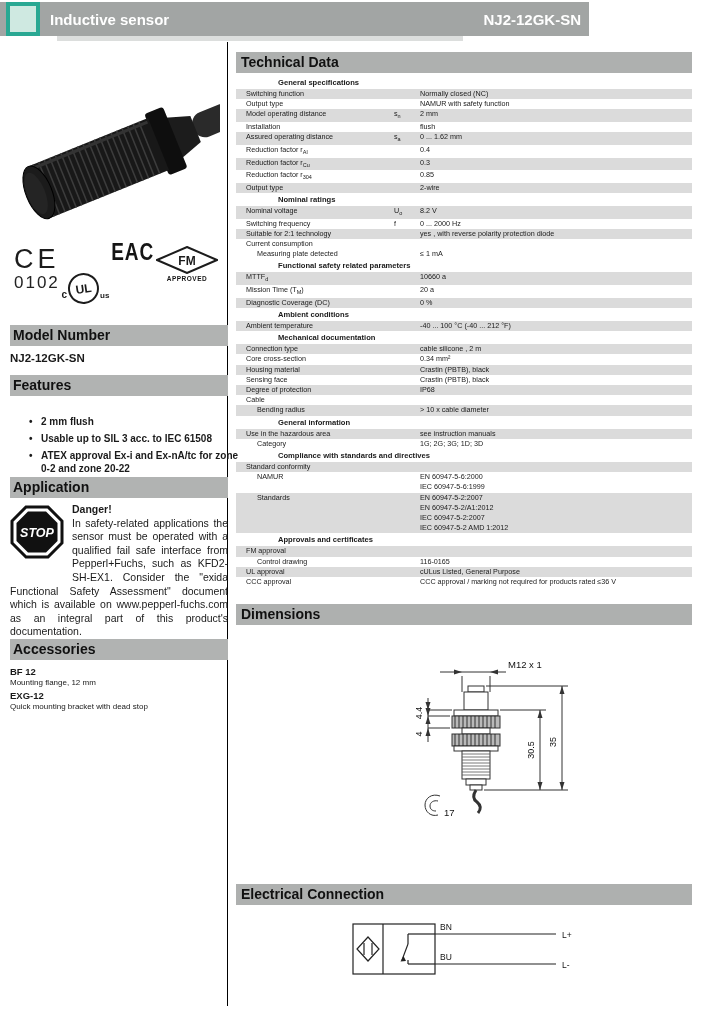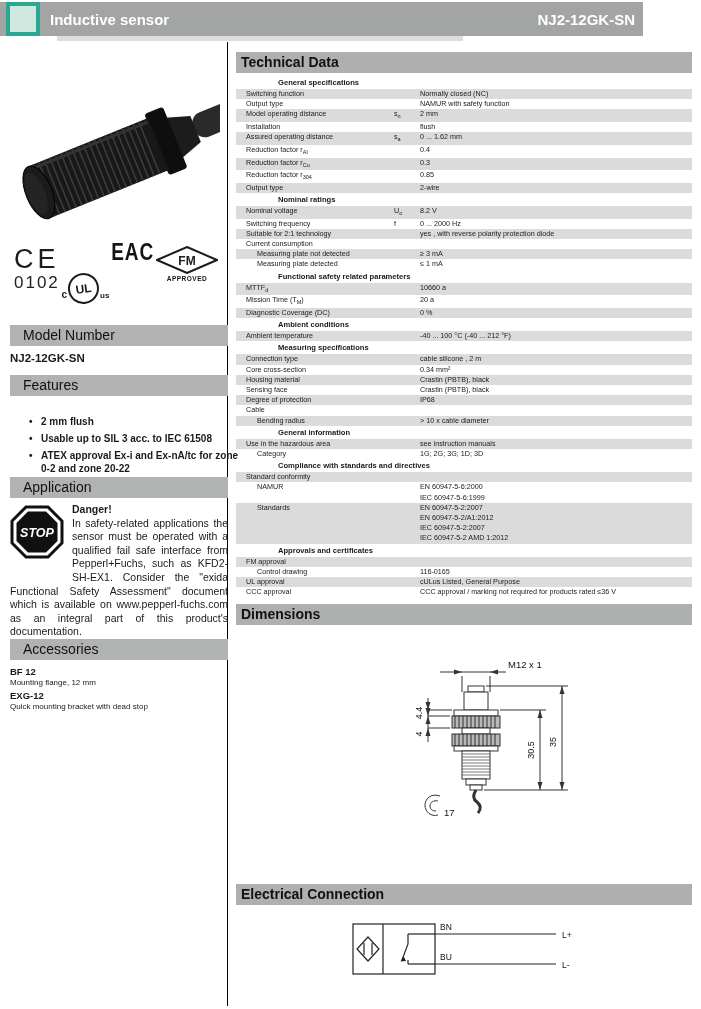--- a/index.html
+++ b/index.html
@@ -1,31 +1,31 @@
 <!DOCTYPE html>
 <html><head>
 <meta charset="utf-8">
 <style>
   html,body{margin:0;padding:0;}
   body{
     width:701px;height:1009px;position:relative;background:#ffffff;
     font-family:"Liberation Sans",sans-serif;color:#1a1a1a;overflow:hidden;
   }
   
-  .header-bar{position:absolute;left:0;top:2px;width:643px;height:34px;background:#a2a5a4;
+  .header-bar{position:absolute;left:0;top:2px;width:589px;height:34px;background:#a2a5a4;
     display:flex;align-items:center;}
   .brand-square{width:26px;height:26px;margin-left:6px;background:#cfe9e1;border:4px solid #2aa893;}
   .header-title{color:#ffffff;font-weight:bold;font-size:15px;margin-left:10px;}
   .header-model{color:#ffffff;font-weight:bold;font-size:15px;margin-left:auto;margin-right:8px;}
   .header-strip{position:absolute;left:57px;top:36px;width:406px;height:5px;background:#dcdedd;}
   
   .col-divider{position:absolute;left:227px;top:42px;width:1px;height:964px;background:#000;}
   
   .lbar{position:absolute;left:10px;width:218px;height:21px;background:#b1b3b2;color:#111;
-    font-weight:normal;font-size:14px;line-height:21px;padding-left:13px;box-sizing:border-box;}
+    font-weight:bold;font-size:14px;line-height:21px;padding-left:3px;box-sizing:border-box;}
   #photo{position:absolute;left:10px;top:44px;}
   #certs{position:absolute;left:14px;top:246px;width:204px;height:58px;
     display:flex;justify-content:space-between;}
   .ce-mark{display:flex;flex-direction:column;align-items:flex-start;}
   .ce-letters{font-size:27px;letter-spacing:4px;color:#1c1c1c;line-height:26px;}
   .ce-code{font-size:17px;color:#222;letter-spacing:2px;margin-top:1px;}
   .ul-mark{display:flex;align-items:flex-end;}
   .ul-c{font-size:10px;font-weight:bold;margin-right:1px;margin-bottom:4px;}
   .ul-circle{width:27px;height:27px;border:2.5px solid #1c1c1c;border-radius:50%;
     display:flex;align-items:center;justify-content:center;font-weight:bold;font-size:12px;
@@ -250,27 +250,20 @@
       <div class="tsym"></div>
       <div class="tval">
         <div>yes , with reverse polarity protection diode</div>
       </div>
     </div>
     <div class="trow">
       <div class="tlab">Current consumption</div>
       <div class="tsym"></div>
       <div class="tval"></div>
     </div>
-    <div class="trow shade ind">
-      <div class="tlab">Measuring plate not detected</div>
-      <div class="tsym"></div>
-      <div class="tval">
-        <div>≥ 3 mA</div>
-      </div>
-    </div>
     <div class="trow ind">
       <div class="tlab">Measuring plate detected</div>
       <div class="tsym"></div>
       <div class="tval">
         <div>≤ 1 mA</div>
       </div>
     </div>
     <div class="tgroup">Functional safety related parameters</div>
     <div class="trow shade">
       <div class="tlab">MTTF<sub>d</sub></div>
@@ -294,21 +287,21 @@
       </div>
     </div>
     <div class="tgroup">Ambient conditions</div>
     <div class="trow shade">
       <div class="tlab">Ambient temperature</div>
       <div class="tsym"></div>
       <div class="tval">
         <div>-40 ... 100 °C (-40 ... 212 °F)</div>
       </div>
     </div>
-    <div class="tgroup">Measuring specifications</div>
+    <div class="tgroup">Mechanical documentation</div>
     <div class="trow shade">
       <div class="tlab">Connection type</div>
       <div class="tsym"></div>
       <div class="tval">
         <div>cable silicone , 2 m</div>
       </div>
     </div>
     <div class="trow">
       <div class="tlab">Core cross-section</div>
       <div class="tsym"></div>

